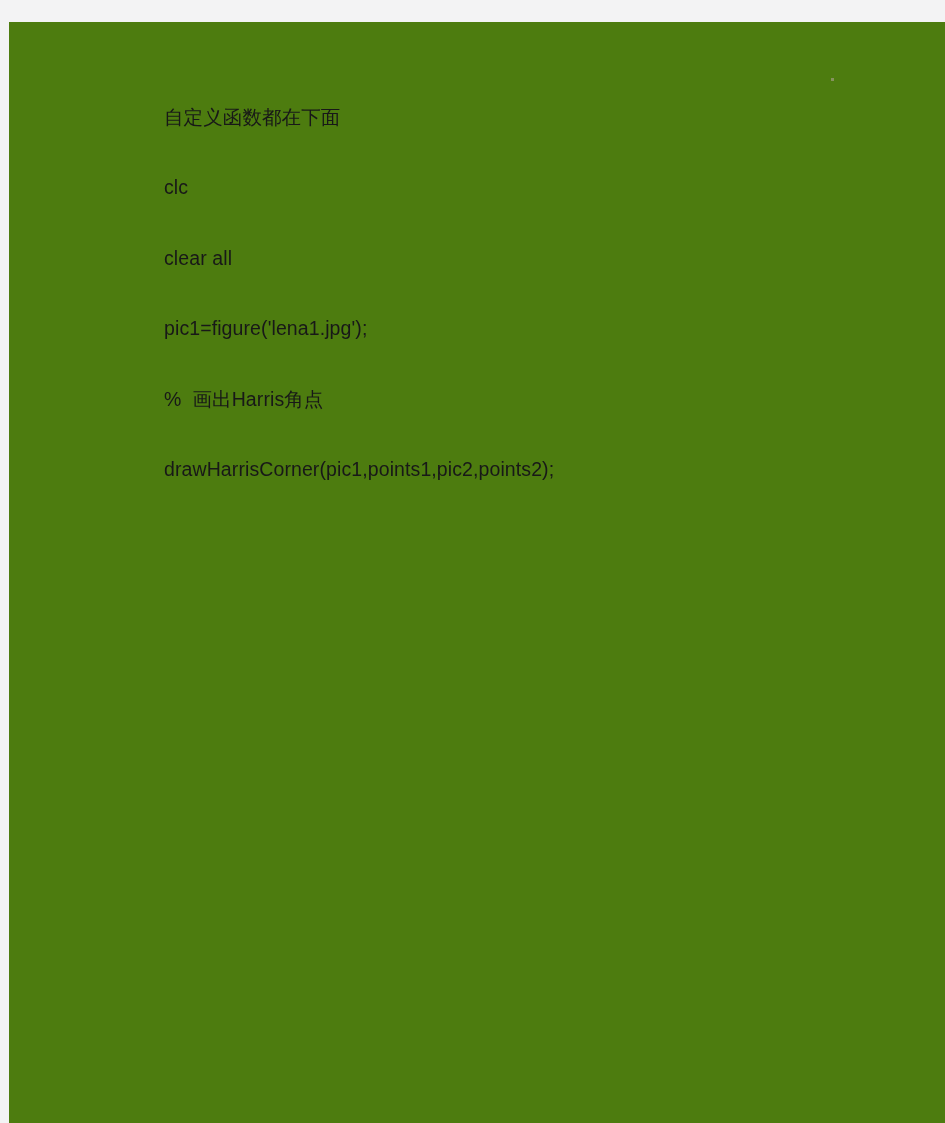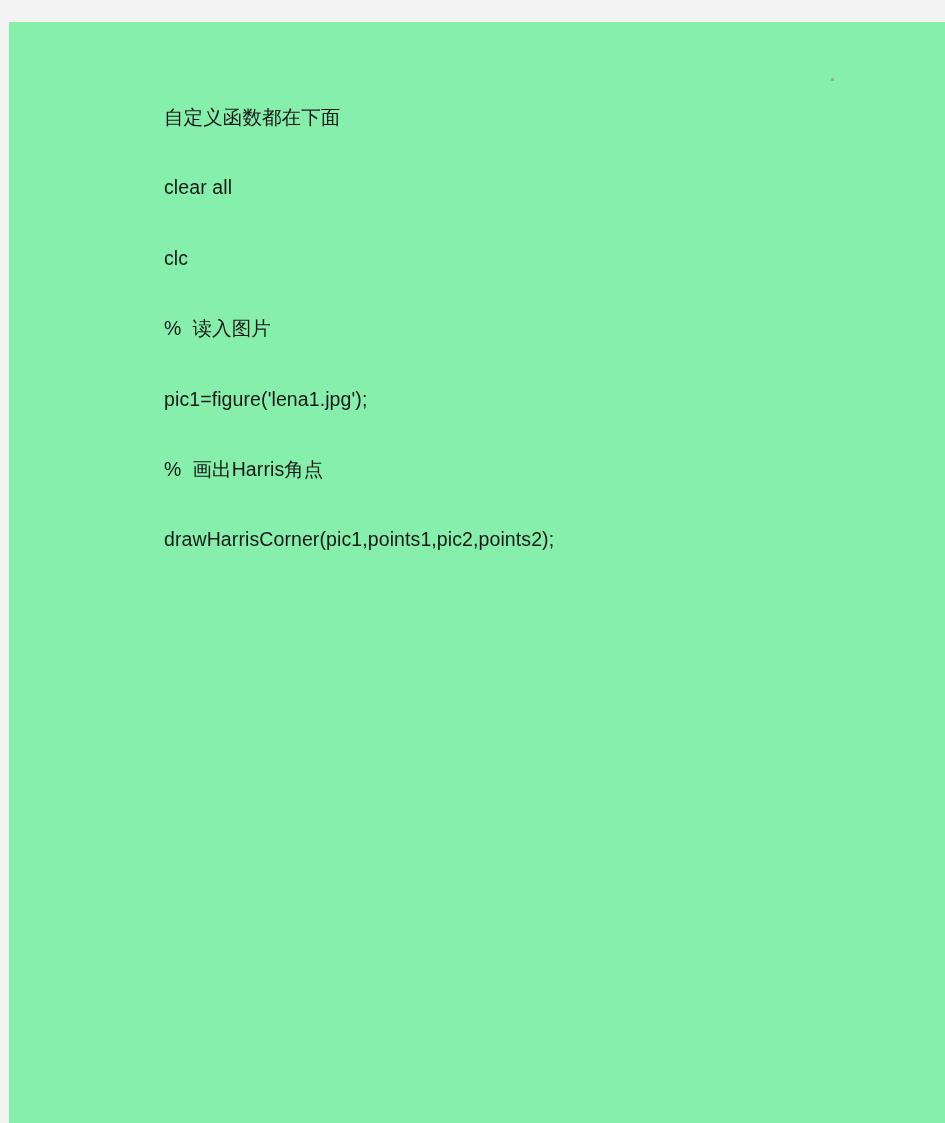--- a/index.html
+++ b/index.html
@@ -14,21 +14,21 @@
     overflow: hidden;
   }
 
   
   #page-sheet {
     position: absolute;
     left: 9px;
     top: 22px;
     width: 936px;
     height: 1101px;
-    background: #86efac;
+    background: #4d7c0f;
   }
 
   
   #doc-body {
     position: absolute;
     left: 155px;   
     top: 86px;     
     width: 740px;
   }
 
@@ -54,21 +54,20 @@
 </style>
 </head>
 <body>
 
 <div id="page-sheet">
 
   <div id="stray-mark"></div>
 
   <div id="doc-body">
     <div class="code-line">自定义函数都在下面</div>
+    <div class="code-line">clc</div>
     <div class="code-line">clear all</div>
-    <div class="code-line">clc</div>
-    <div class="code-line">%  读入图片</div>
     <div class="code-line">pic1=figure('lena1.jpg');</div>
     <div class="code-line">%  画出Harris角点</div>
     <div class="code-line">drawHarrisCorner(pic1,points1,pic2,points2);</div>
   </div>
 
 </div>
 
 </body></html>

